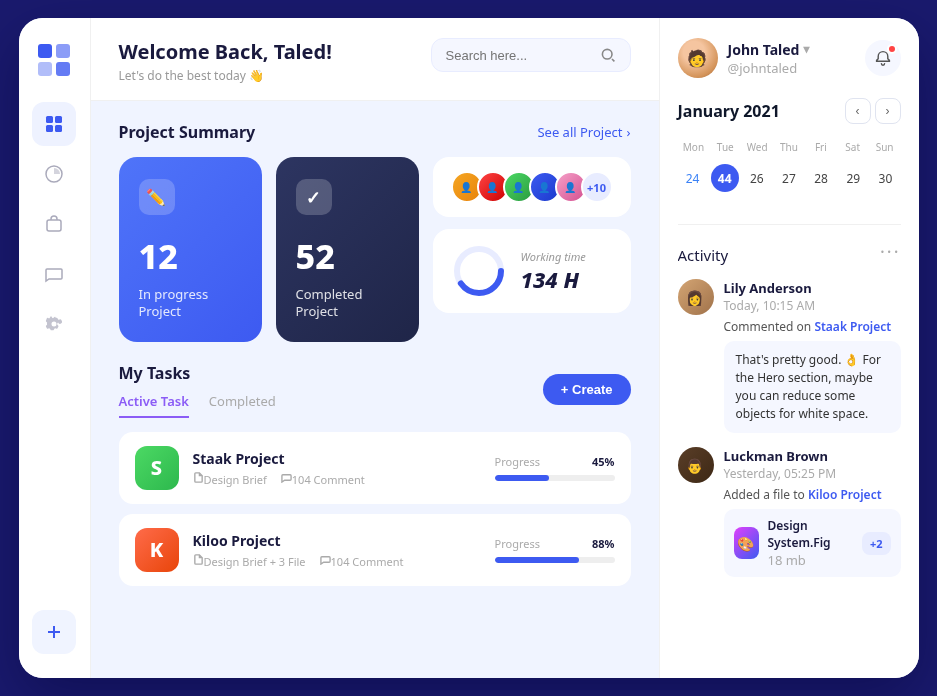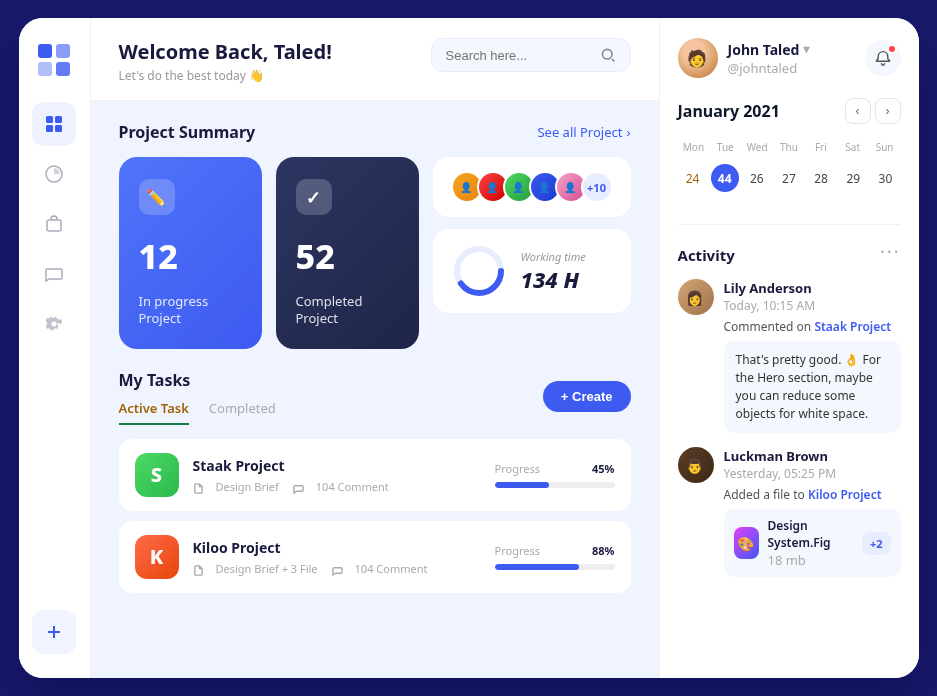--- a/index.html
+++ b/index.html
@@ -174,21 +174,21 @@
       margin-bottom: 24px;
     }
     .card-number {
       font-size: 34px;
       font-weight: 800;
       line-height: 1;
     }
     .card-label {
       font-size: 13px;
       opacity: 0.85;
-      margin-top: 20px;
+      margin-top: 13px;
       line-height: 1.3;
     }
     .team-working-section {
       display: flex;
       flex-direction: column;
       gap: 12px;
       flex: 1;
     }
     .team-member-box {
       background: #fff;
@@ -259,22 +259,22 @@
       gap: 20px;
       margin-top: 8px;
     }
     .task-tab {
       font-size: 13px;
       color: #aaa;
       cursor: pointer;
       padding-bottom: 6px;
     }
     .task-tab.active {
-      color: #a16207;
-      border-bottom: 2px solid #15803d;
+      color: #8b5cf6;
+      border-bottom: 2px solid #8b5cf6;
       font-weight: 600;
       text-align: center;
     }
     .create-btn {
       background: #3d5af1;
       color: white;
       border: none;
       border-radius: 22px;
       padding: 8px 18px;
       font-size: 13px;
@@ -320,22 +320,22 @@
       margin-bottom: 4px;
     }
     .task-meta {
       display: flex;
       gap: 14px;
       font-size: 11px;
       color: #aaa;
     }
     .task-meta span {
       display: flex;
-      align-items: flex-end;
-      gap: 12px;
+      align-items: flex-start;
+      gap: 0;
     }
     .task-progress {
       display: flex;
       flex-direction: column;
       align-items: flex-end;
       gap: 6px;
       min-width: 120px;
     }
     .progress-label {
       display: flex;
@@ -480,32 +480,32 @@
       justify-content: center;
       width: 28px;
       height: 28px;
       margin: 0 auto;
     }
     .cal-date.today {
       background: #3d5af1;
       color: white;
       font-weight: 700;
     }
-    .cal-date.dim { color: #a16207; text-align: center; }
+    .cal-date.dim { color: #3b82f6; text-align: center; }
     
     .activity-section { flex: 1; overflow-y: auto; }
     .activity-header {
       display: flex;
       align-items: center;
       justify-content: space-between;
       margin-bottom: 14px;
     }
     .activity-title {
       font-size: 15px;
-      font-weight: 700;
+      font-weight: 400;
       color: #1a1a3e;
       margin-top: 8px;
     }
     .activity-more {
       color: #aaa;
       font-size: 18px;
       cursor: pointer;
       letter-spacing: 2px;
     }
     .activity-item {

